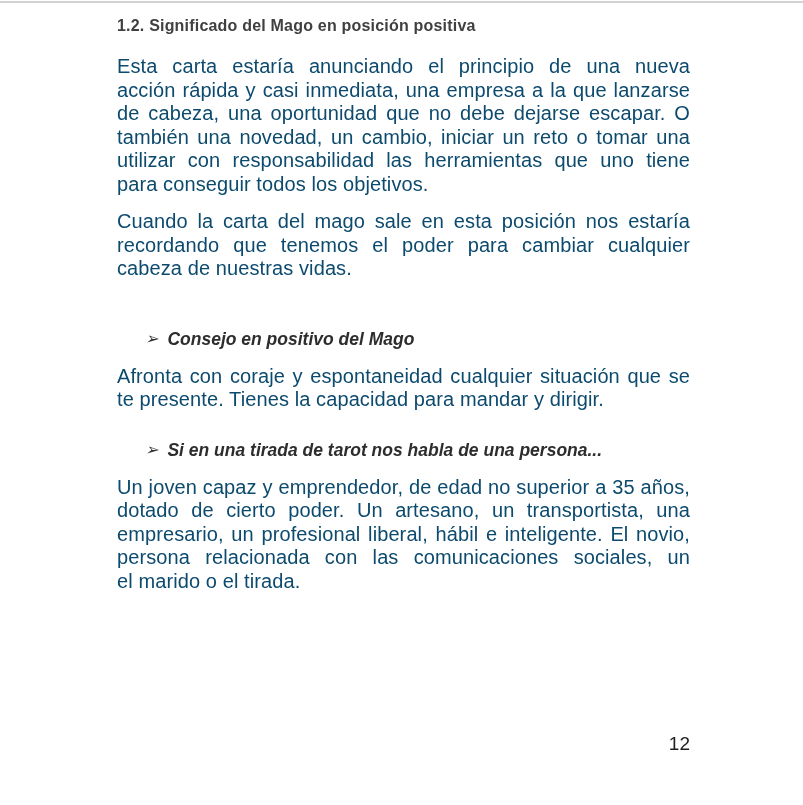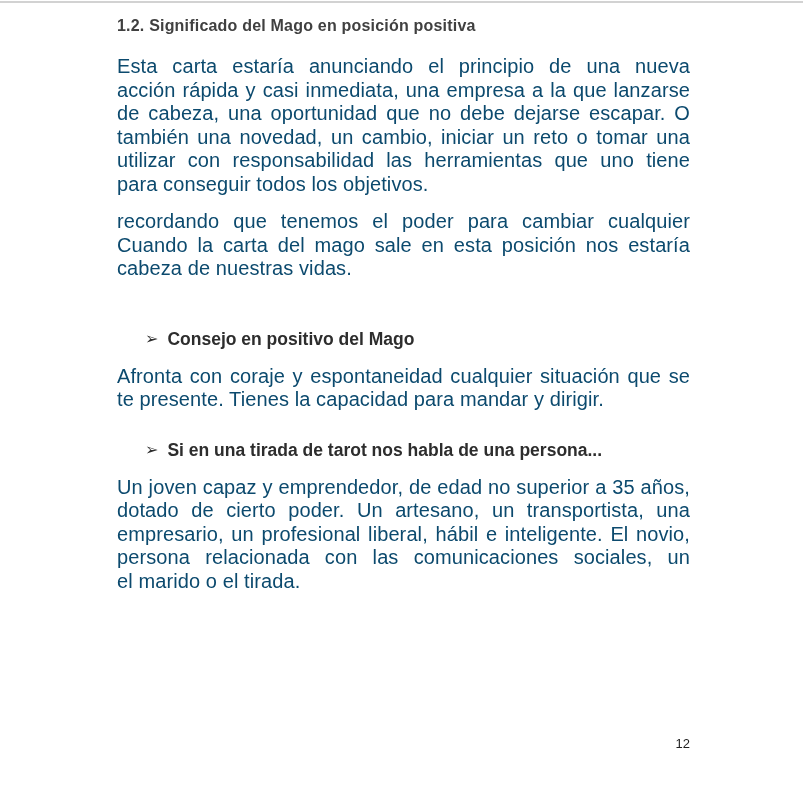--- a/index.html
+++ b/index.html
@@ -54,41 +54,42 @@
     text-align-last: left;
   }
   .sub {
     margin-top: 46px;
     margin-left: 28px;
     font-size: 17.5px;
     line-height: 24px;
     font-weight: 700;
     color: #2d2d2d;
     white-space: nowrap;
+    font-style: italic;
   }
   .doc > :nth-child(5) {
     margin-top: 26px;
   }
   .doc > .sub + .para {
     margin-top: 13px;
   }
   .bullet {
     font-weight: 400;
     margin-right: 9px;
     font-size: 16px;
     position: relative;
     top: -1px;
   }
   .page-number {
     position: absolute;
     top: 735px;
     left: 117px;
     width: 573px;
     text-align: right;
-    font-size: 13px;
+    font-size: 19px;
     line-height: 18px;
     color: #1f1f1f;
   }
 </style>
 </head>
 <body>
 
 <div class="top-strip"></div>
 
 <div class="page-inner">
@@ -96,22 +97,22 @@
   <div class="doc">
       <div class="para">
         <div class="line">Esta carta estaría anunciando el principio de una nueva</div>
         <div class="line">acción rápida y casi inmediata, una empresa a la que lanzarse</div>
         <div class="line">de cabeza, una oportunidad que no debe dejarse escapar. O</div>
         <div class="line">también una novedad, un cambio, iniciar un reto o tomar una</div>
         <div class="line">utilizar con responsabilidad las herramientas que uno tiene</div>
         <div class="line last">para conseguir todos los objetivos.</div>
       </div>
       <div class="para">
+        <div class="line">Cuando la carta del mago sale en esta posición nos estaría</div>
         <div class="line">recordando que tenemos el poder para cambiar cualquier</div>
-        <div class="line">Cuando la carta del mago sale en esta posición nos estaría</div>
         <div class="line last">cabeza de nuestras vidas.</div>
       </div>
       <div class="sub"><span class="bullet">➢</span><span>Consejo en positivo del Mago</span></div>
       <div class="para">
         <div class="line">Afronta con coraje y espontaneidad cualquier situación que se</div>
         <div class="line last">te presente. Tienes la capacidad para mandar y dirigir.</div>
       </div>
       <div class="sub"><span class="bullet">➢</span><span>Si en una tirada de tarot nos habla de una persona...</span></div>
       <div class="para">
         <div class="line">Un joven capaz y emprendedor, de edad no superior a 35 años,</div>

